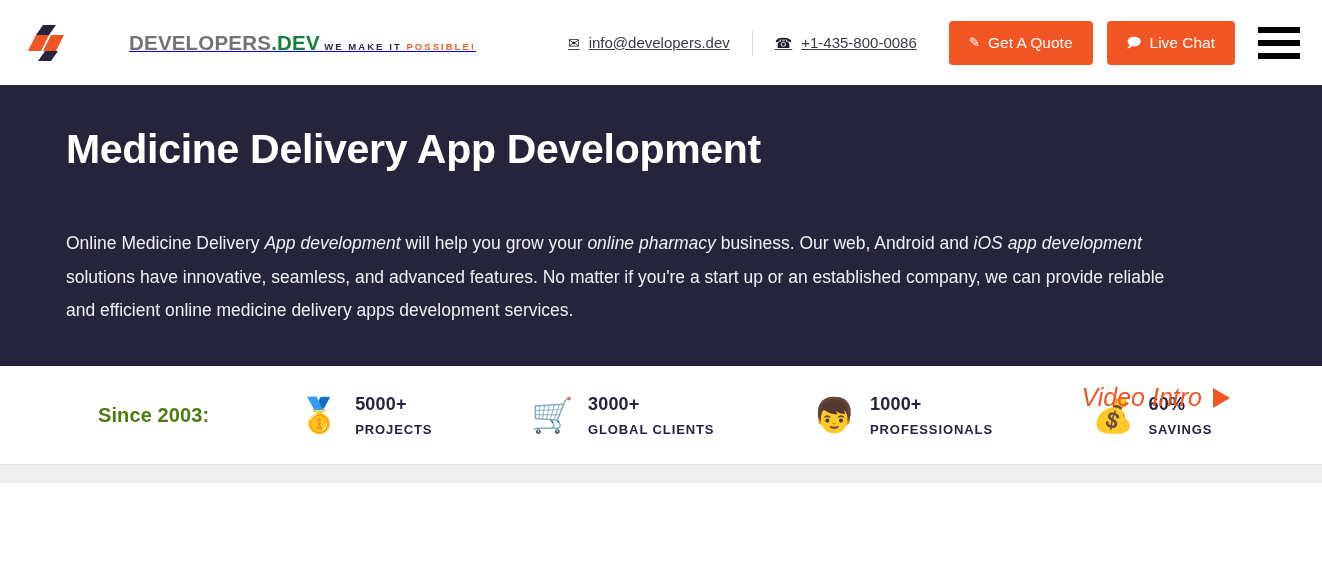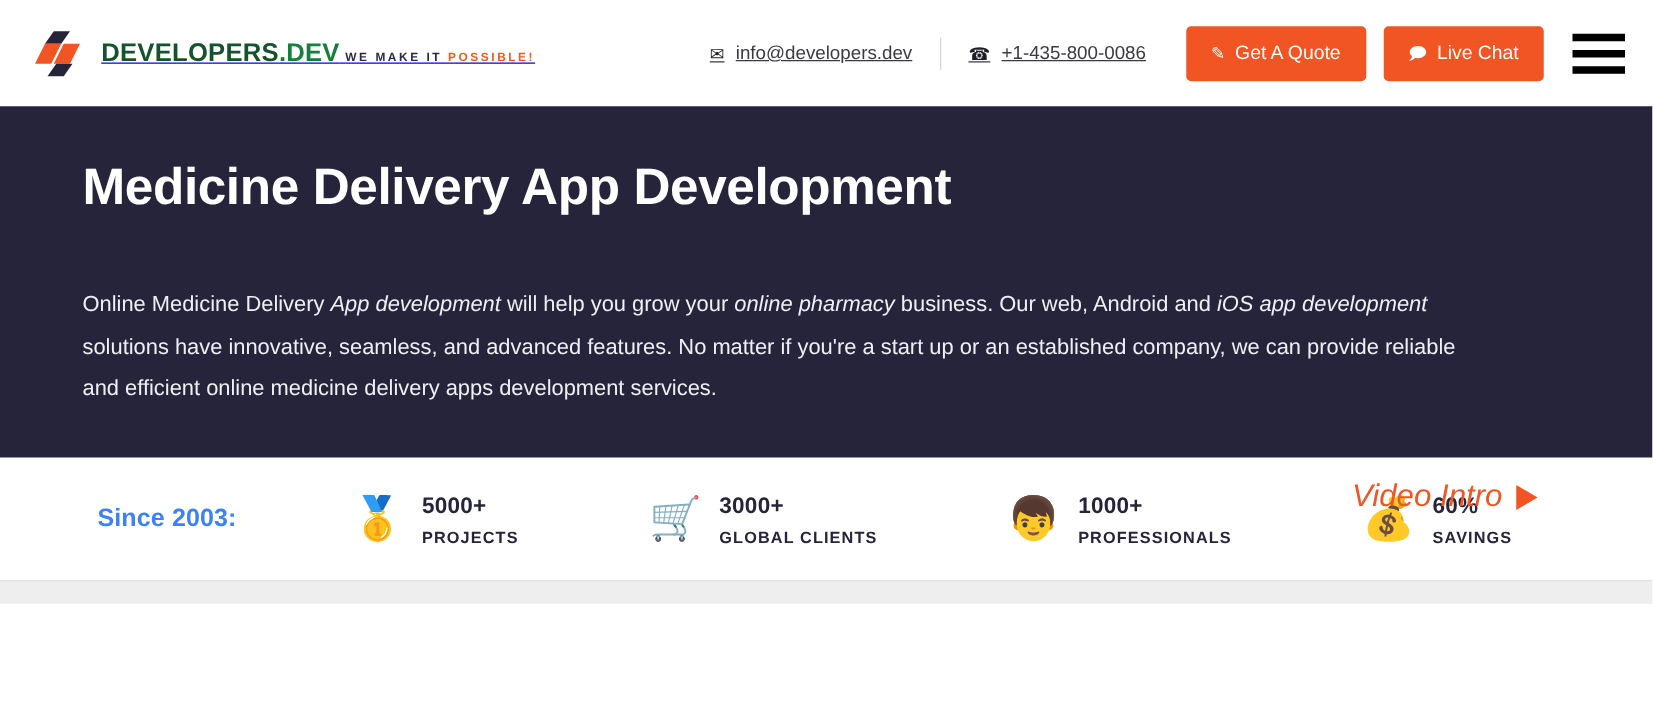--- a/index.html
+++ b/index.html
@@ -40,21 +40,21 @@
 
   .brand-text { display: block; line-height: 1; padding-top: 1px; }
 
   .brand-name {
     font-size: 20.5px;
     font-weight: bold;
     letter-spacing: 0.2px;
     white-space: nowrap;
     line-height: 1;
   }
-  .brand-name .bn-dark  { color: #14532d; }
+  .brand-name .bn-dark  { color: #737373; margin-left: 48px; }
   .brand-name .bn-light { color: #15803d; font-weight: bold; }
 
   .brand-tagline {
     font-size: 9.5px;
     font-weight: bold;
     letter-spacing: 2.05px;
     margin-top: 7px;
     white-space: nowrap;
     line-height: 1;
   }
@@ -194,24 +194,25 @@
     background: #ffffff;
     height: 98px;
     display: flex;
     align-items: center;
     padding: 0 60px 0 78px;
   }
 
   .stats-since {
     font-size: 20px;
     font-weight: bold;
-    color: #3b82f6;
+    color: #4d7c0f;
     white-space: nowrap;
     letter-spacing: 0.1px;
     flex: 0 0 auto;
+    margin-left: 20px;
   }
 
   .stats-list {
     display: flex;
     align-items: center;
     flex: 1 1 auto;
     justify-content: space-around;
     padding-left: 40px;
   }
 

